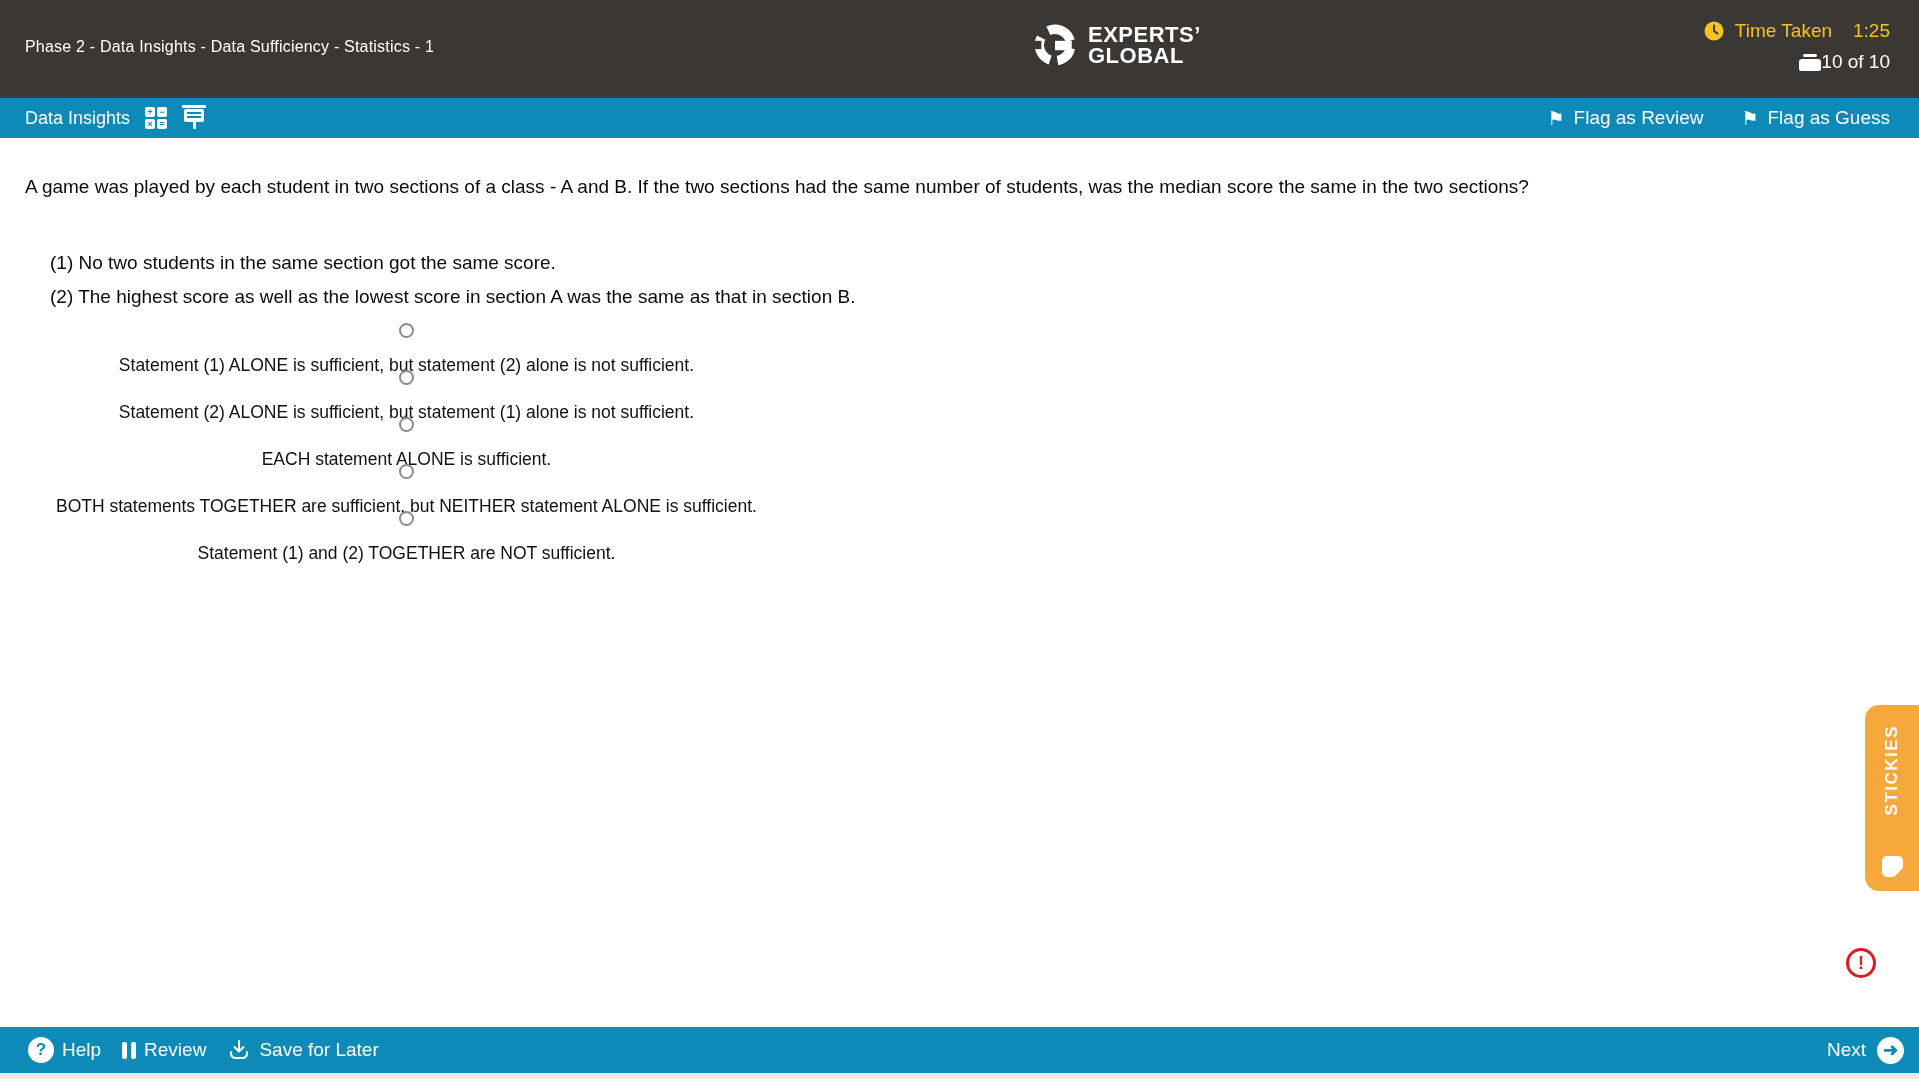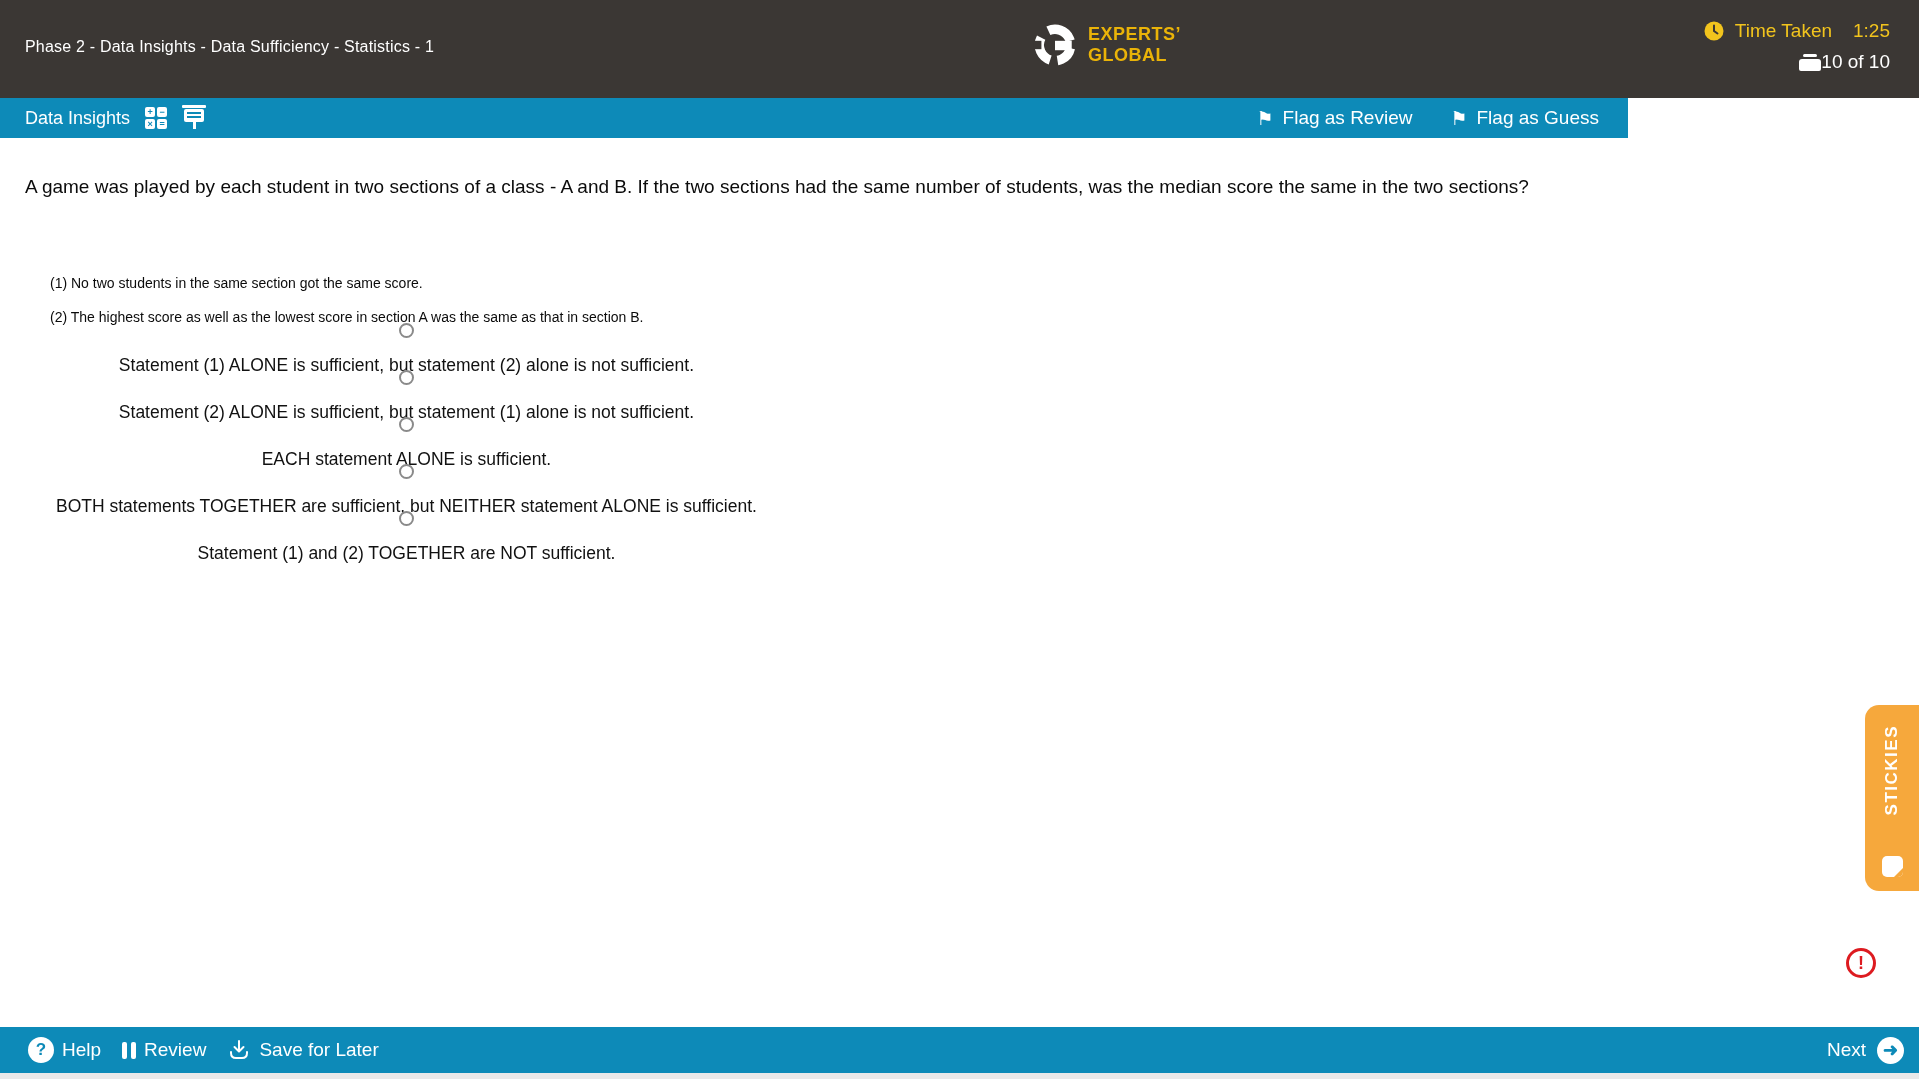--- a/index.html
+++ b/index.html
@@ -17,36 +17,36 @@
   }
   .topbar-title {
     position:absolute; left:25px; top:38px;
     color:#ffffff; font-size:16px; letter-spacing:0.2px; white-space:nowrap;
   }
   .logo {
     position:absolute; left:1032px; top:22px;
     display:flex; align-items:center; gap:10px;
   }
   .logo-mark { width:46px; height:46px; }
-  .logo-text { color:#eab308; font-weight:bold; line-height:21px; font-size:18px; letter-spacing:0.5px; }
+  .logo-text { color:#ffffff; font-weight:bold; line-height:21px; font-size:22px; letter-spacing:0.5px; }
   .topbar-right {
     position:absolute; right:29px; top:20px;
     display:flex; flex-direction:column; align-items:flex-end; gap:9px;
   }
   .time-row { display:flex; align-items:center; gap:11px; color:#f2c41d; font-size:19px; }
   .time-value { margin-left:10px; }
   .clock-icon { width:20px; height:20px; display:block; }
   .progress-row { display:flex; align-items:center; color:#ffffff; font-size:19px; }
   .stack-icon { width:22px; height:17px; position:relative; }
   .stack-icon .lid { position:absolute; left:4px; top:0; width:14px; height:3px; background:#fff; border-radius:1.5px; }
   .stack-icon .box { position:absolute; left:0; top:5px; width:22px; height:12px; background:#fff; border-radius:3px 3px 2px 2px; }
 
   
   .sectionbar {
-    position:absolute; left:0; top:98px; width:1628px; height:40px;
+    position:absolute; left:0; top:98px; width:1919px; height:40px;
     background:#0d8ab8; display:flex; align-items:center; justify-content:space-between;
     padding:0 29px 0 25px;
   }
   .sectionbar-left { display:flex; align-items:center; gap:15px; }
   .section-label { color:#ffffff; font-size:18px; white-space:nowrap; }
   .calc-icon { display:grid; grid-template-columns:10px 10px; grid-template-rows:10px 10px; gap:2px; cursor:pointer; }
   .calc-cell { background:#ffffff; border-radius:2px; color:#0d8ab8; font-size:9px; font-weight:bold; display:flex; align-items:center; justify-content:center; line-height:1; }
   .board-icon { width:24px; height:26px; position:relative; cursor:pointer; }
   .board-icon .bar { position:absolute; left:0; top:0; width:24px; height:3px; background:#fff; border-radius:1px; }
   .board-icon .board { position:absolute; left:2px; top:4px; width:20px; height:13px; background:#fff; border-radius:2px; }
@@ -57,21 +57,21 @@
   .flag-btn { display:flex; align-items:center; gap:9px; color:#ffffff; font-size:19px; cursor:pointer; white-space:nowrap; }
   .flag-glyph { font-size:19px; line-height:1; }
 
   
   .question-prompt {
     position:absolute; left:25px; top:176px; width:1870px;
     color:#0b0b0b; font-size:19px; line-height:22px; white-space:nowrap;
   }
   .statements {
     position:absolute; left:50px; top:246px;
-    color:#0b0b0b; font-size:14px; line-height:34px; white-space:nowrap;margin-top:20px;
+    color:#0b0b0b; font-size:19px; line-height:34px; white-space:nowrap;
   }
   .options {
     position:absolute; left:56px; top:323px;
   }
   .option { display:flex; align-items:center; height:47px; gap:17px; cursor:pointer;flex-direction:column; }
   .radio {
     width:15px; height:15px; border:2px solid #8a8a8a; border-radius:50%;
     background:#ffffff; flex:0 0 auto;
   }
   .option-text { color:#111111; font-size:17.5px; white-space:nowrap; }

